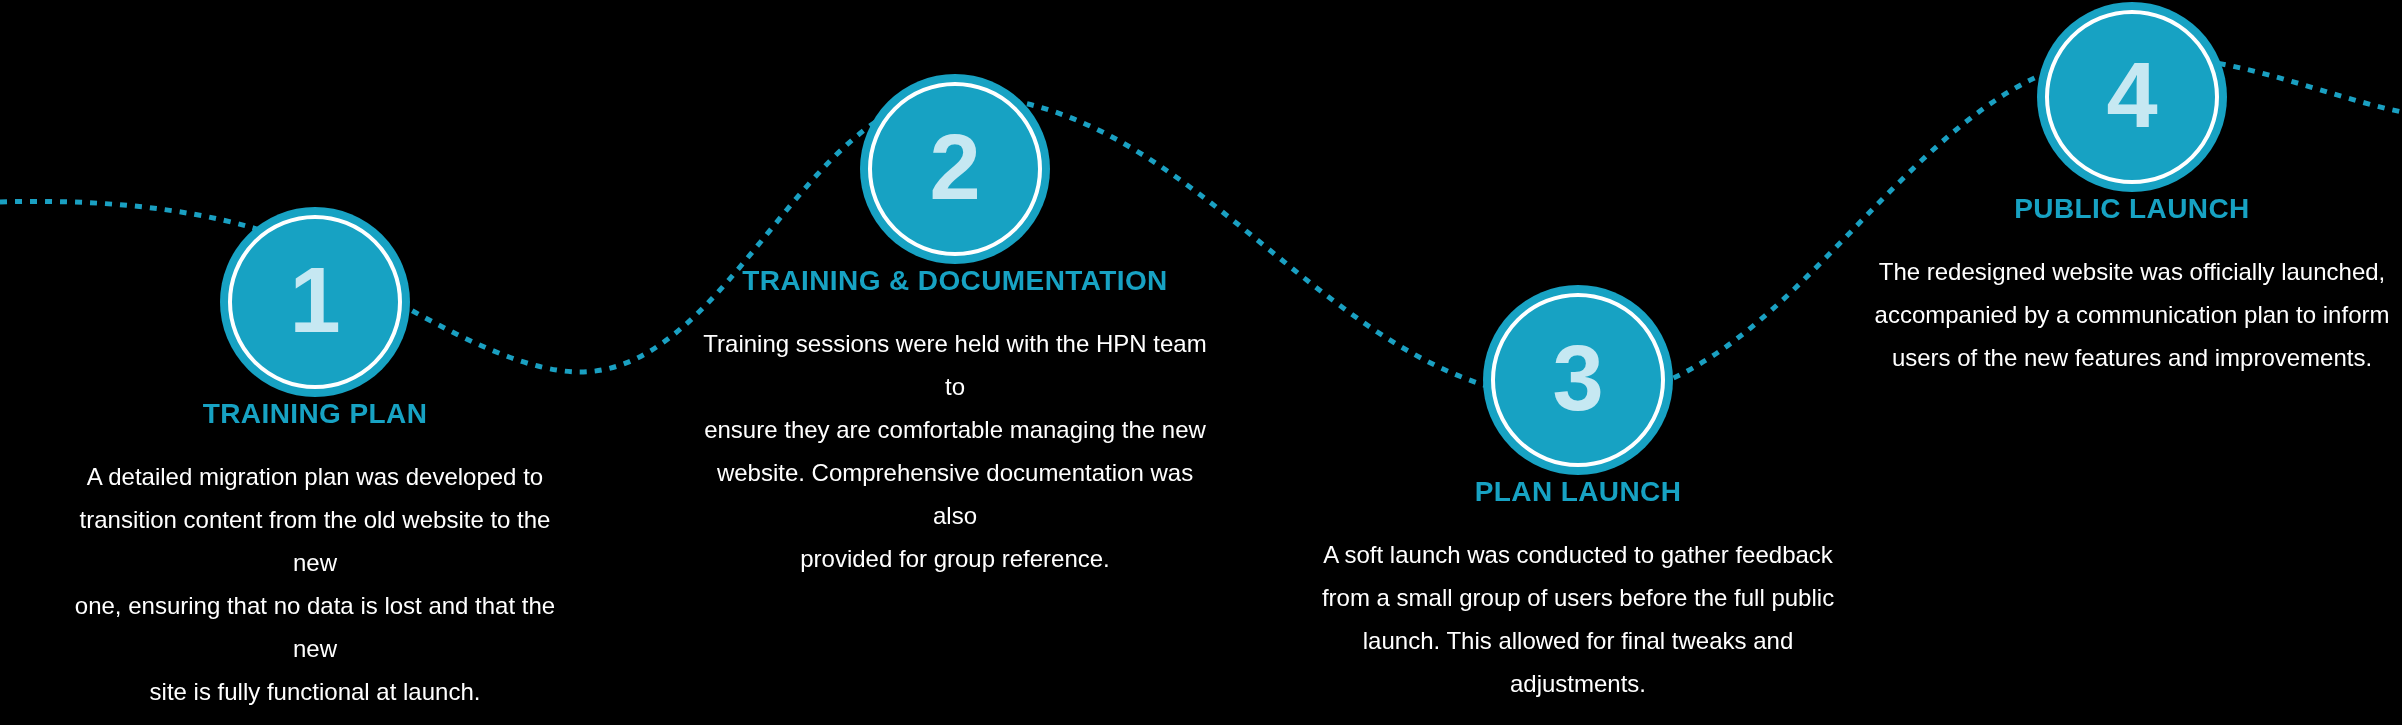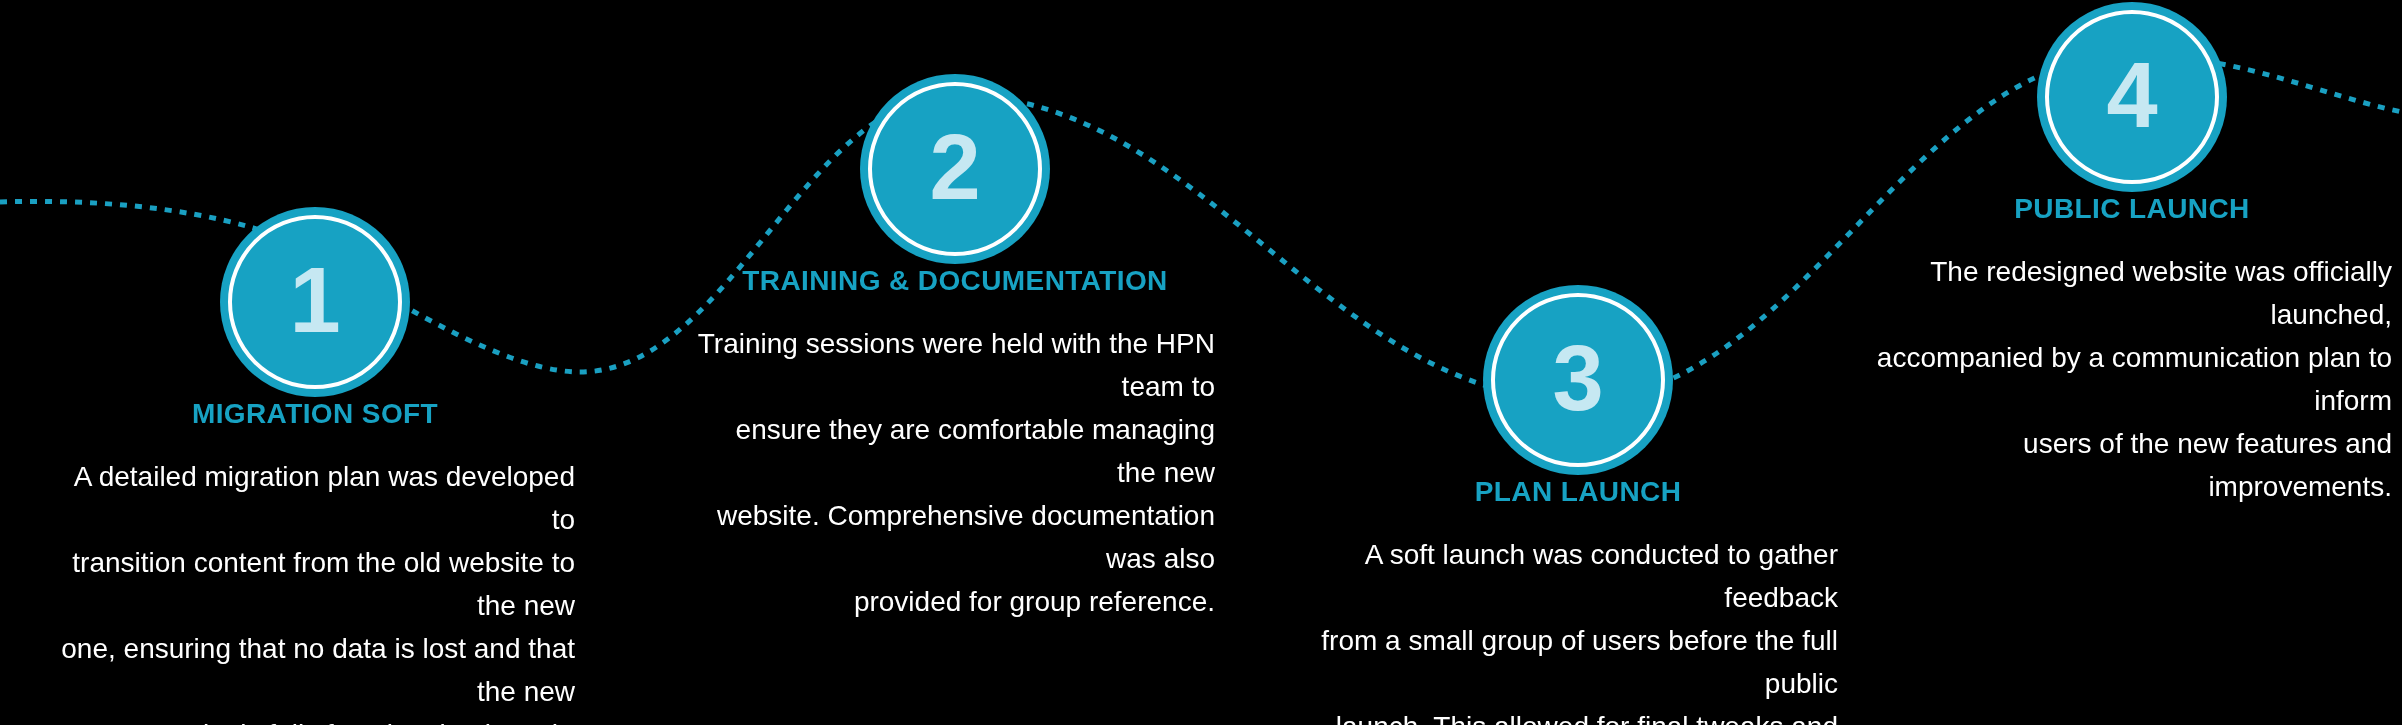--- a/index.html
+++ b/index.html
@@ -74,23 +74,23 @@
     font-size: 28px;
     font-weight: 700;
     letter-spacing: 0.4px;
     line-height: 34px;
     text-align: center;
     white-space: nowrap;
   }
   .desc {
     margin-top: 24px;
     color: var(--description);
-    font-size: 28px;
+    font-size: 24px;
     line-height: 43px;
-    text-align: right;
+    text-align: center;
     white-space: pre-line;
     width: 100%;
   }
 </style>
 </head>
 <body>
 
 <div class="canvas">
 
   <svg class="curve" width="2402" height="725" viewBox="0 0 2402 725" aria-hidden="true">
@@ -100,21 +100,21 @@
              C 730,372 805,95 955,95
              C 1204,95 1329,400 1578,400
              C 1800,400 1910,55 2132,55
              C 2240,55 2320,95 2402,112"></path>
   </svg>
 
   <div class="step step-1">
     <div class="circle">
       <span class="num">1</span>
     </div>
-    <div class="title">MIGRATION SOFT</div>
+    <div class="title">TRAINING PLAN</div>
     <div class="desc">A detailed migration plan was developed to
 transition content from the old website to the new
 one, ensuring that no data is lost and that the new
 site is fully functional at launch.</div>
   </div>
 
   <div class="step step-2">
     <div class="circle">
       <span class="num">2</span>
     </div>

